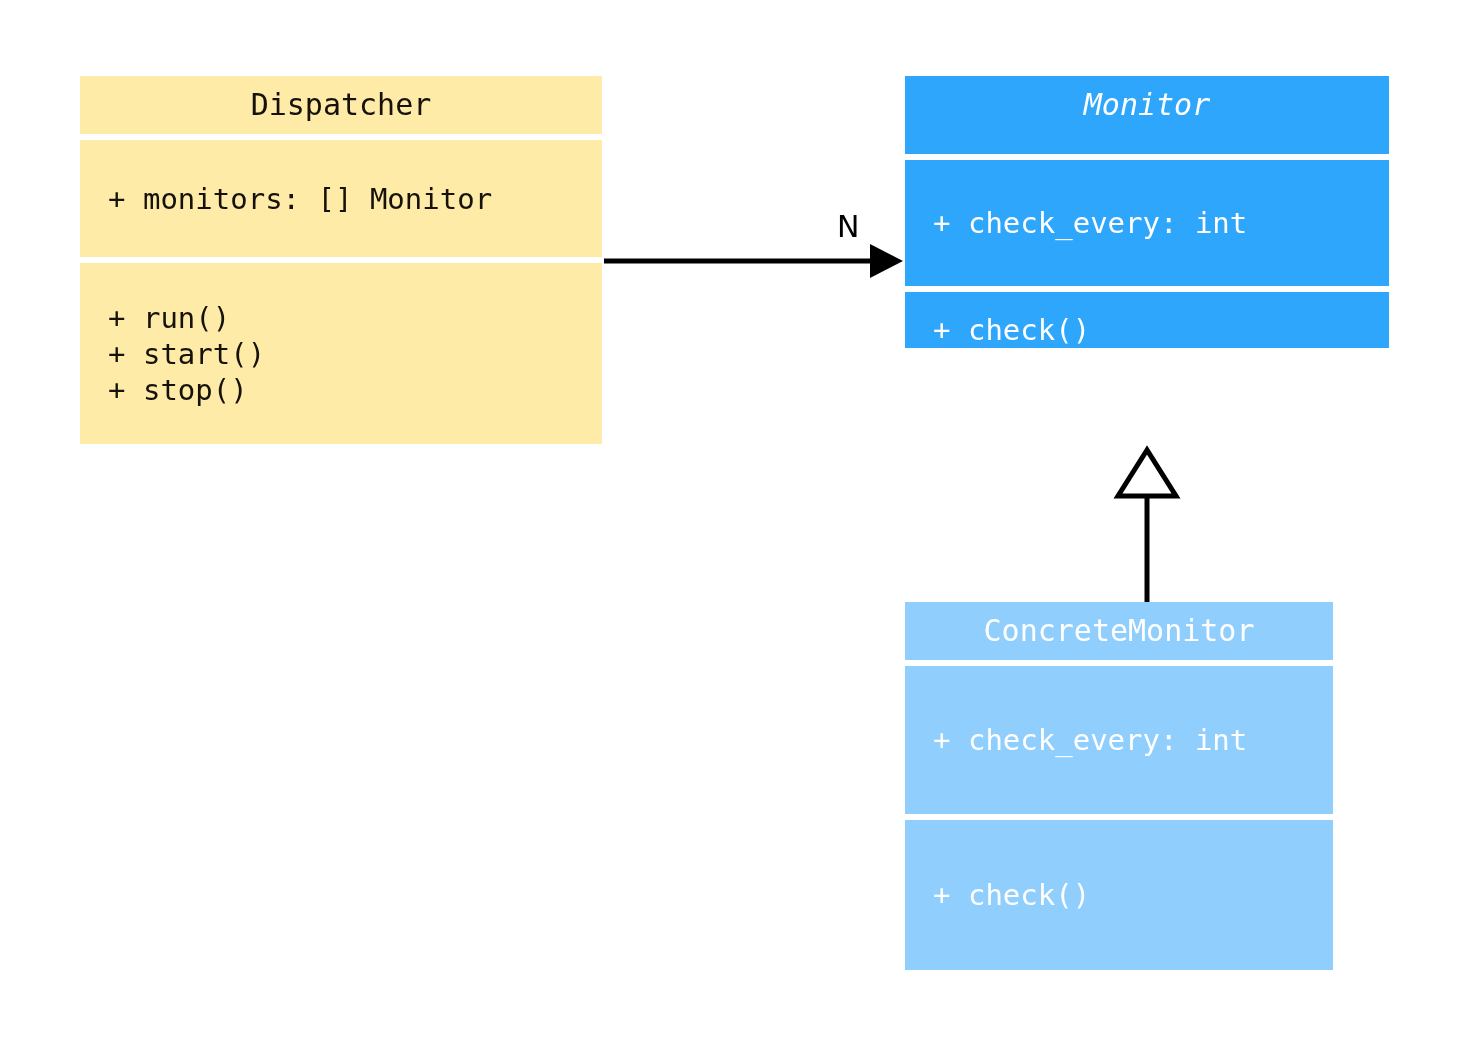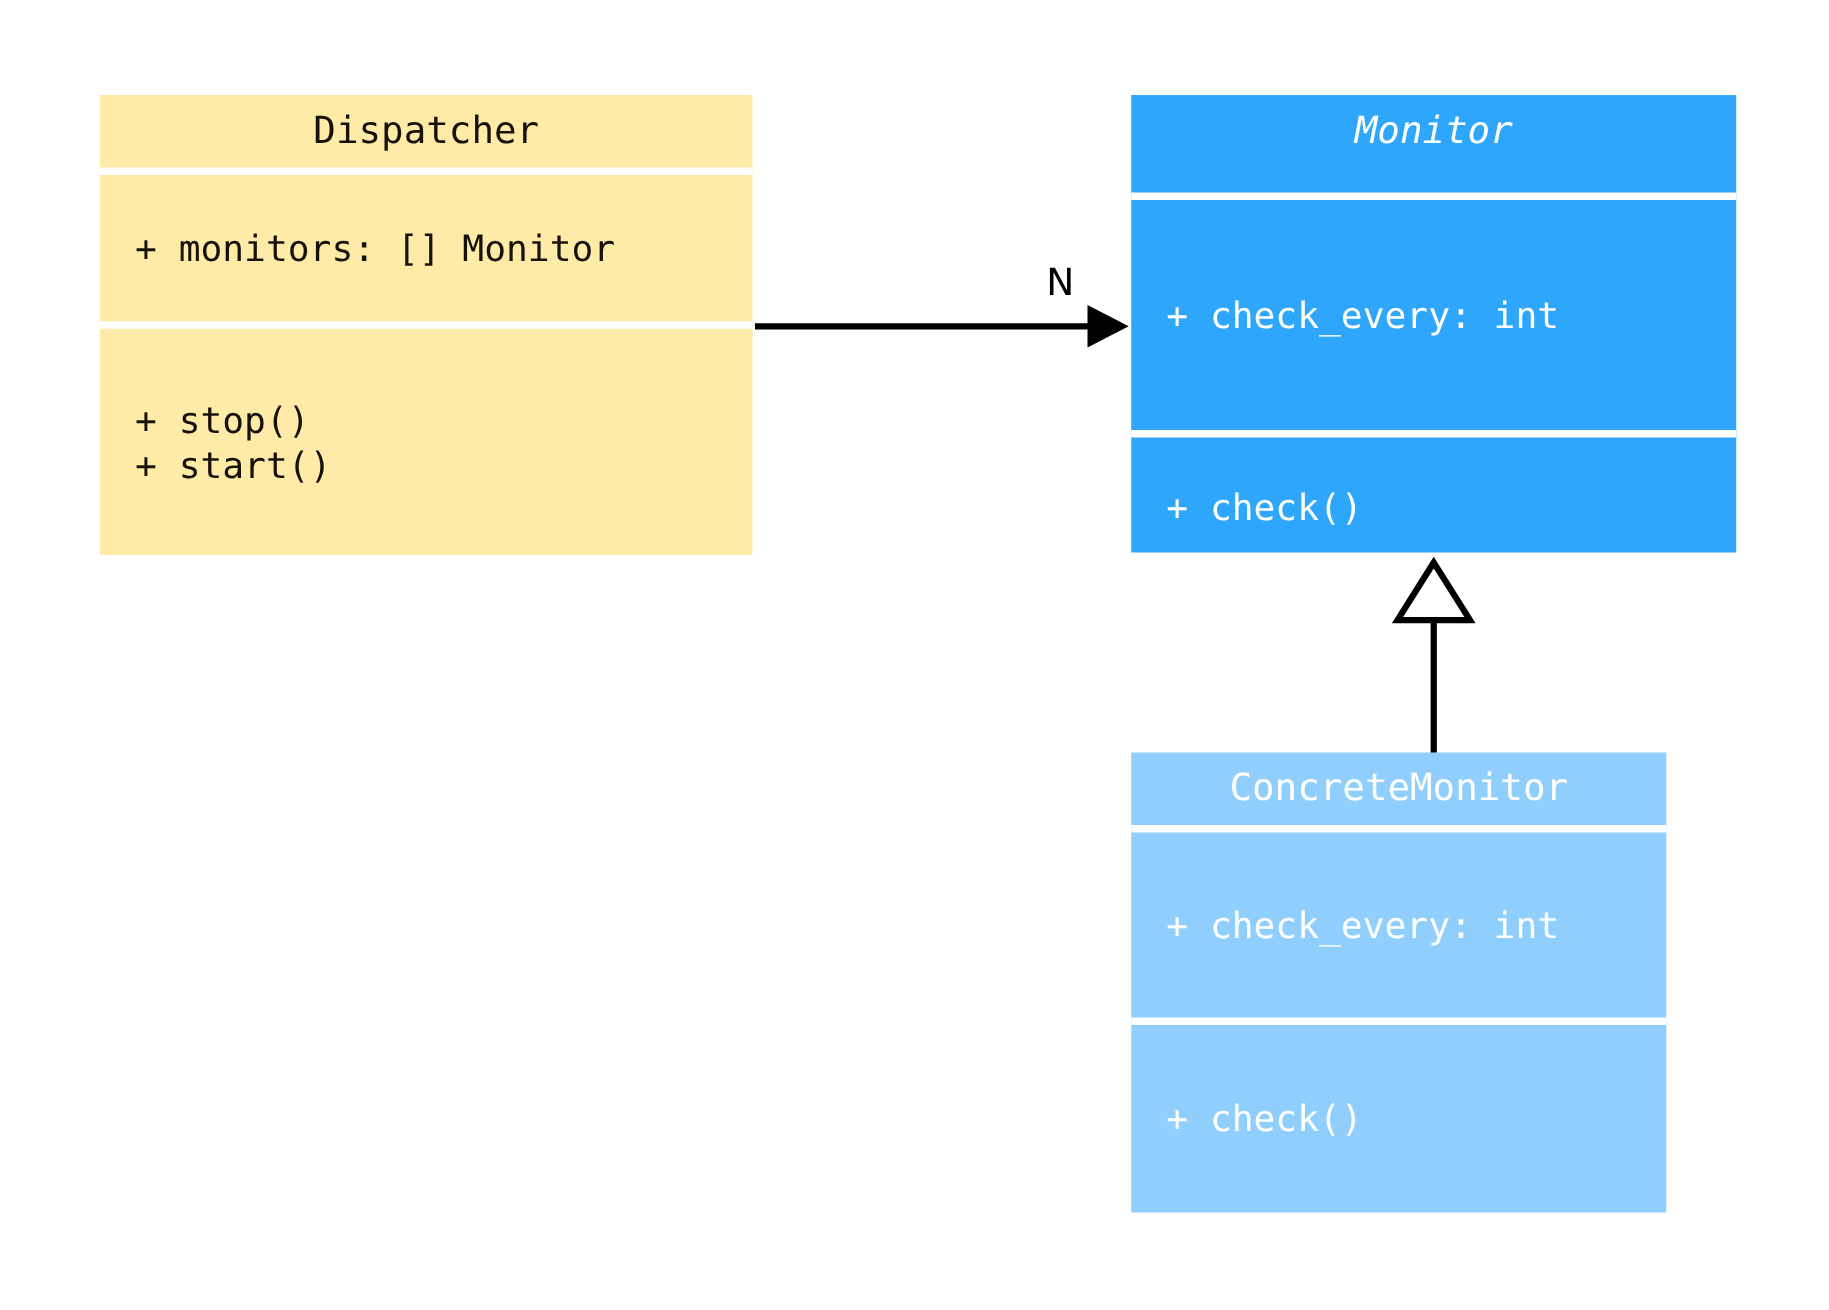--- a/index.html
+++ b/index.html
@@ -73,21 +73,21 @@
     color: #16120a;
   }
   #class-dispatcher .attrs { height: 117px; }
   #class-dispatcher .ops   { flex: 1 1 auto; }
 
   
   #class-monitor {
     left: 901px;
     top: 76px;
     width: 484px;
-    height: 366px;
+    height: 272px;
     background: #2ea6fc;
     color: #ffffff;
     gap: 20px;
   }
   #class-monitor .attrs { height: 144px; }
   #class-monitor .ops   { flex: 1 1 auto; }
 
   
   #class-concretemonitor {
     left: 901px;
@@ -127,22 +127,23 @@
 <div id="diagram-canvas">
 
   <div class="uml-class" id="class-dispatcher">
     <div class="uml-title">Dispatcher</div>
     <div class="uml-divider"></div>
     <div class="uml-compartment attrs">
       <div class="uml-member">+ monitors: [] Monitor</div>
     </div>
     <div class="uml-divider"></div>
     <div class="uml-compartment ops">
+      <div class="uml-member">+ run()</div>
+      <div class="uml-member">+ start()</div>
       <div class="uml-member">+ stop()</div>
-      <div class="uml-member">+ start()</div>
     </div>
   </div>
 
   <div class="uml-class" id="class-monitor">
     <div class="uml-title abstract">Monitor</div>
     <div class="uml-divider"></div>
     <div class="uml-compartment attrs">
       <div class="uml-member">+ check_every: int</div>
     </div>
     <div class="uml-divider"></div>

